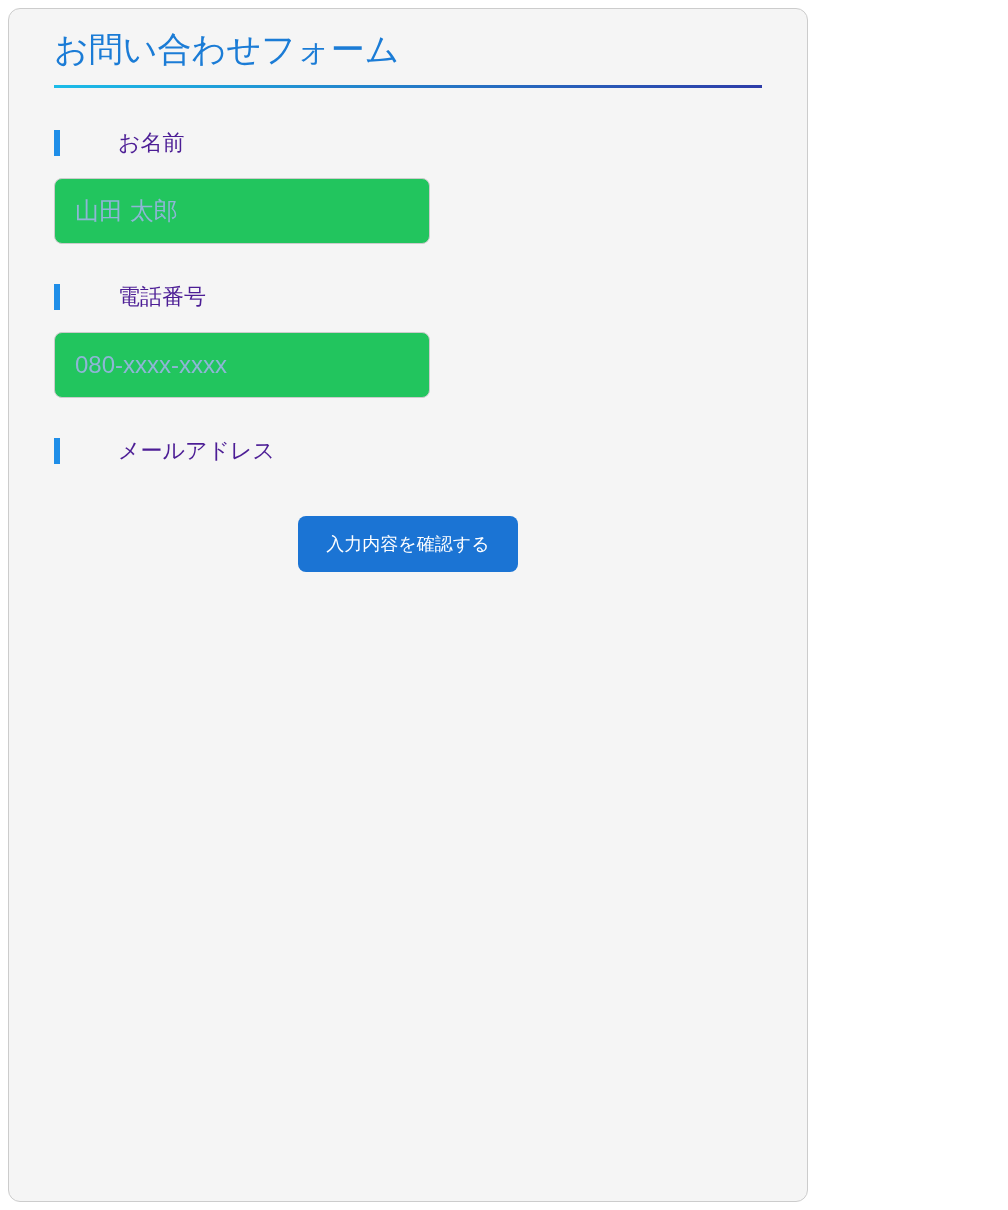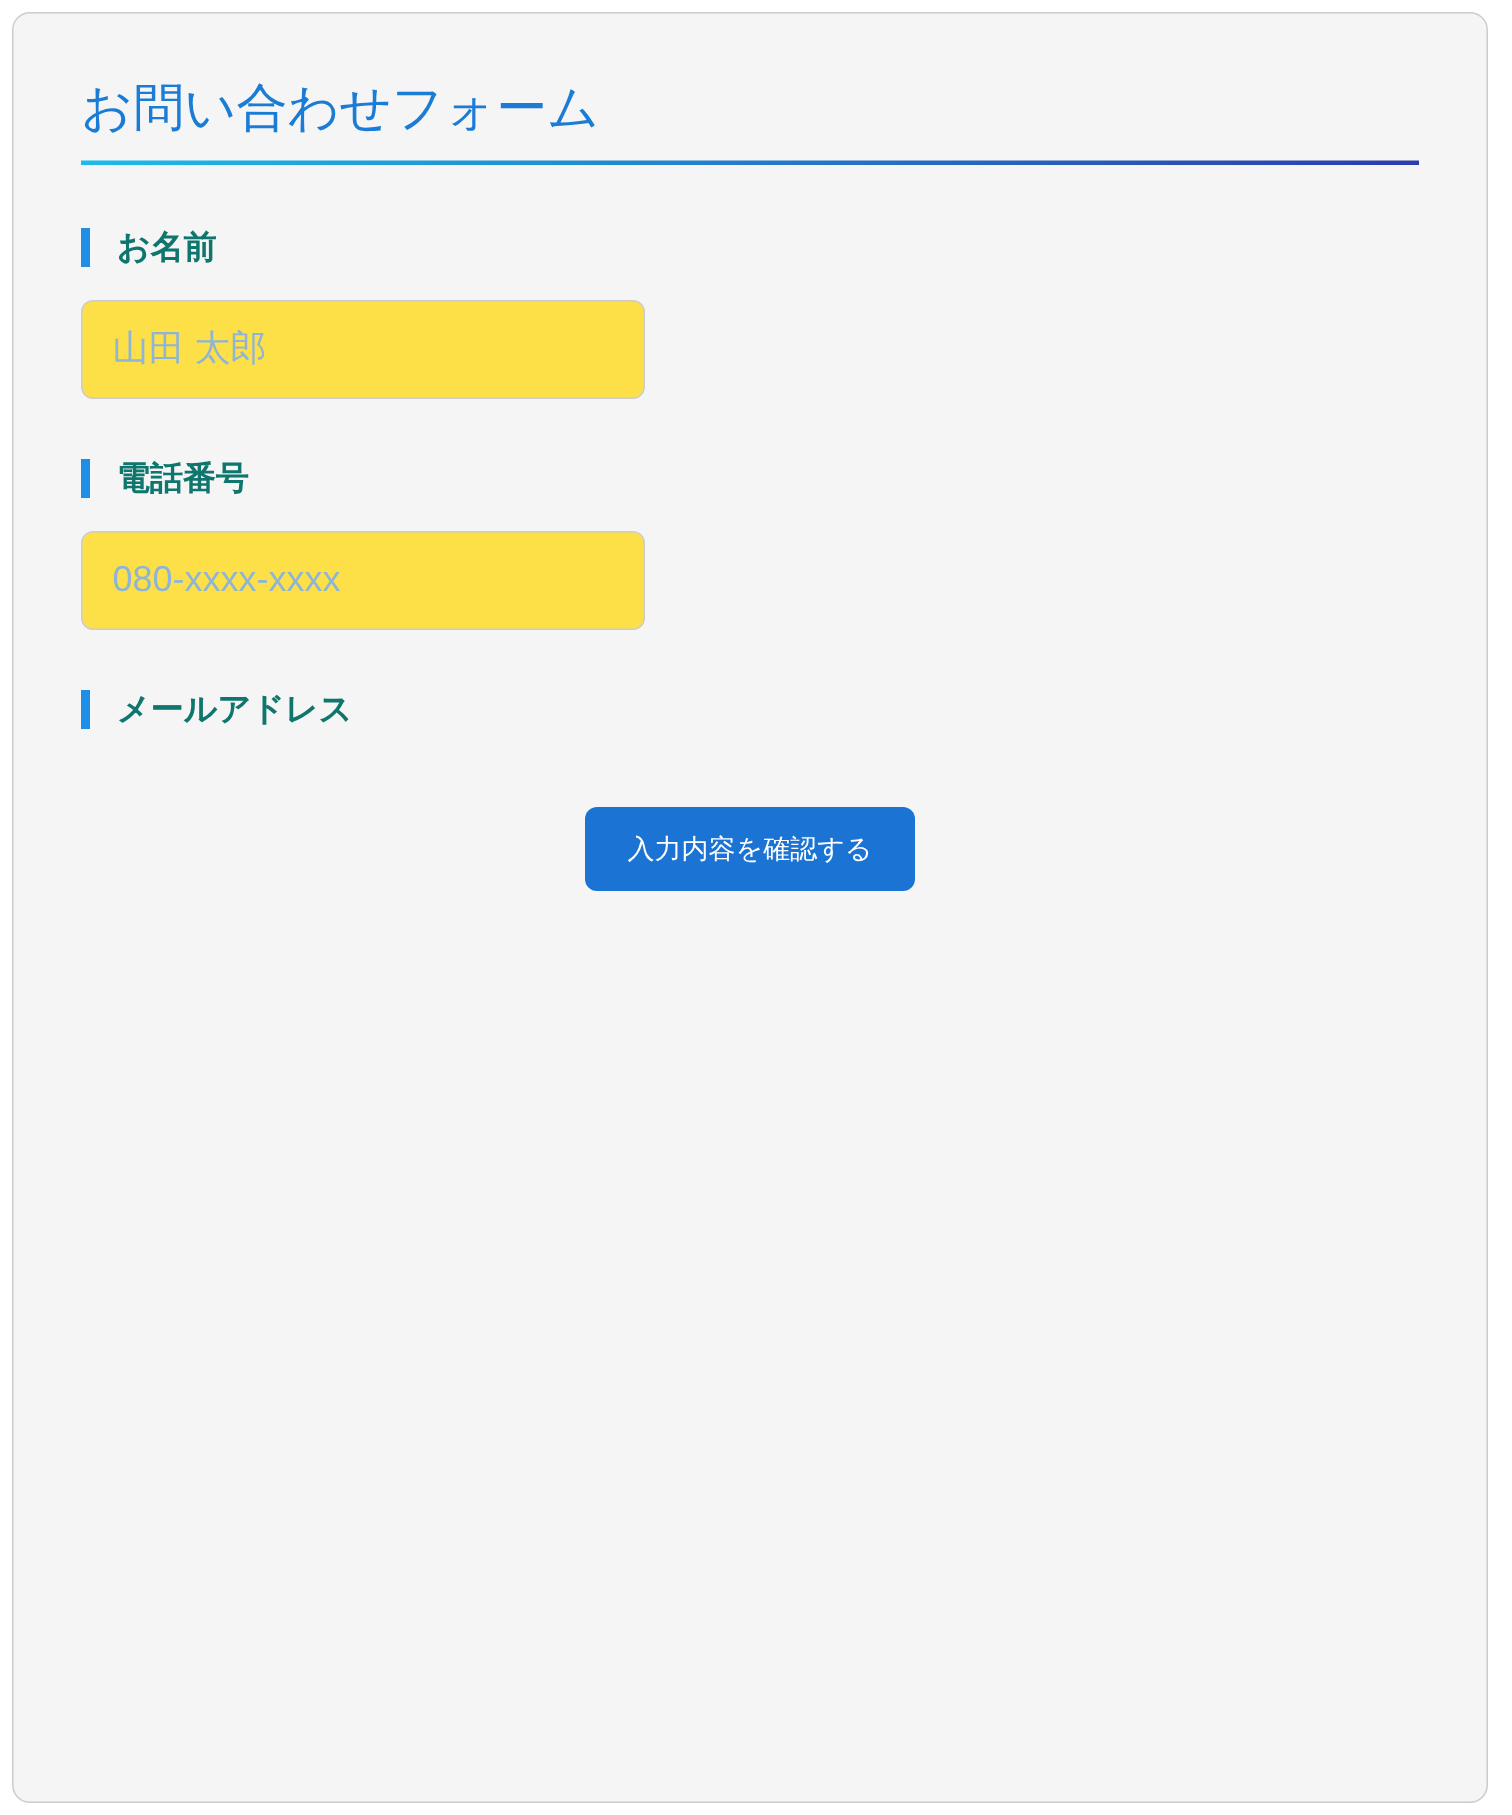--- a/index.html
+++ b/index.html
@@ -8,26 +8,26 @@
       box-sizing: border-box;
     }
     
     body {
       font-family: -apple-system, BlinkMacSystemFont, "Segoe UI", "Hiragino Sans", "Hiragino Kaku Gothic ProN", Meiryo, sans-serif;
       background: #fff;
       padding: 8px;
     }
     
     .form-container {
-      width: 984px;
+      width: 800px;
       height: 1194px;
       background: #f5f5f5;
       border: 1px solid #ccc;
       border-radius: 12px;
-      padding: 40px 45px;
+      padding: 18px 45px;
     }
     
     .form-title {
       font-size: 34px;
       font-weight: 400;
       color: #1b7cd6;
       padding-bottom: 12px;
       border-bottom: 3px solid;
       border-image: linear-gradient(to right, #1bbce8, #2d3ca8) 1;
       margin-bottom: 40px;
@@ -45,31 +45,32 @@
     
     .label-bar {
       width: 6px;
       height: 26px;
       background: #1f8ee8;
       margin-right: 18px;
     }
     
     .label-text {
       font-size: 22px;
-      color: #0f766e;
-      font-weight: 700;
+      color: #4c1d95;
+      font-weight: 400;
+      margin-left: 40px;
     }
     
     .form-input {
       width: 376px;
       padding: 18px 20px;
       font-size: 24px;
       border: 1px solid #ccc;
       border-radius: 8px;
-      background: #fde047;
+      background: #22c55e;
       color: #333;
       font-family: inherit;
     }
     
     .form-input::placeholder {
       color: #8fb5d6;
     }
     
     .form-textarea {
       width: 100%;

